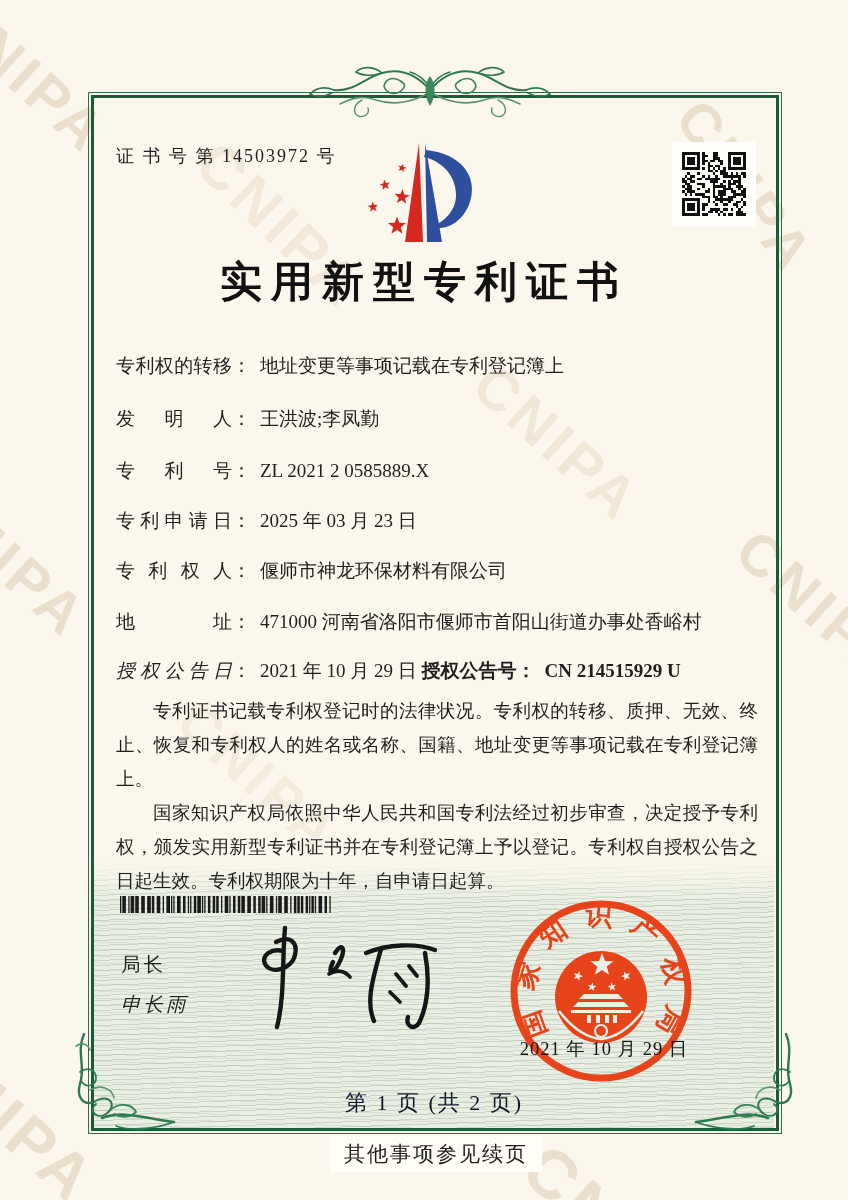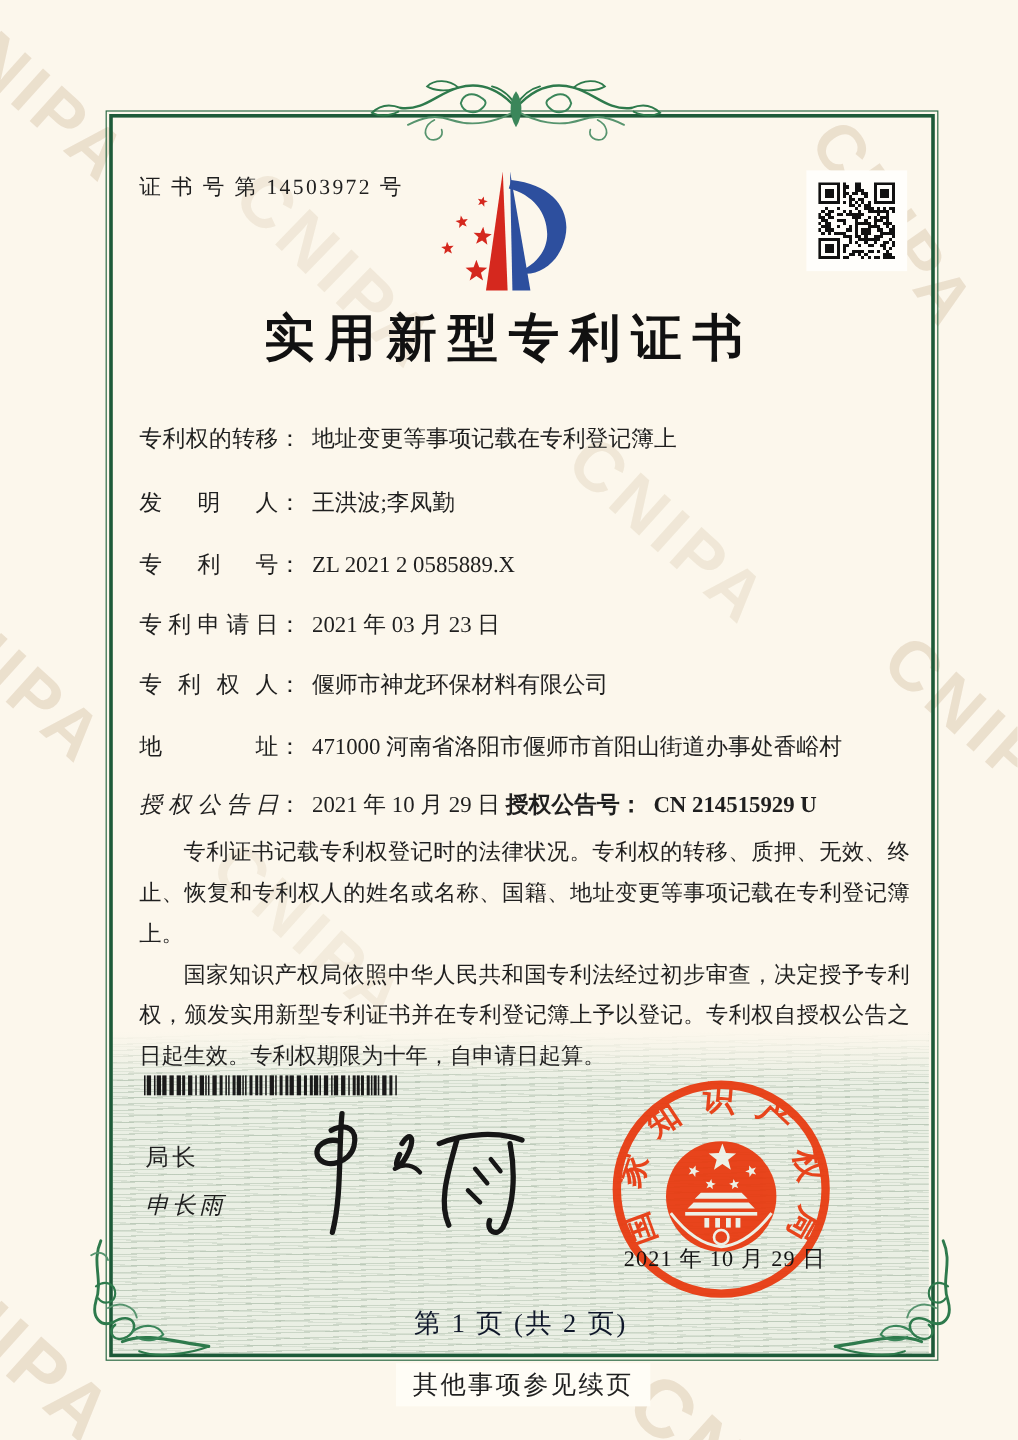--- a/index.html
+++ b/index.html
@@ -374,21 +374,21 @@
 <div class="row" style="top:353px">
   <span class="flabel">专利权的转移</span><span class="fcolon">：</span><span class="fvalue">地址变更等事项记载在专利登记簿上</span>
 </div>
 <div class="row" style="top:406px">
   <span class="flabel">发明人</span><span class="fcolon">：</span><span class="fvalue">王洪波;李凤勤</span>
 </div>
 <div class="row" style="top:458px">
   <span class="flabel">专利号</span><span class="fcolon">：</span><span class="fvalue">ZL 2021 2 0585889.X</span>
 </div>
 <div class="row" style="top:508px">
-  <span class="flabel">专利申请日</span><span class="fcolon">：</span><span class="fvalue">2021 年 03 月 23 日</span>
+  <span class="flabel">专利申请日</span><span class="fcolon">：</span><span class="fvalue">2025 年 03 月 23 日</span>
 </div>
 <div class="row" style="top:558px">
   <span class="flabel">专利权人</span><span class="fcolon">：</span><span class="fvalue">偃师市神龙环保材料有限公司</span>
 </div>
 <div class="row" style="top:609px">
   <span class="flabel">地址</span><span class="fcolon">：</span><span class="fvalue">471000 河南省洛阳市偃师市首阳山街道办事处香峪村</span>
 </div>
 <div class="row" style="top:658px">
   <span><span class="flabel5">授权公告日</span><span class="fcolon">：</span><span class="fvalue">2021 年 10 月 29 日</span></span>
   <span class="pair2"><span>授权公告号</span><span class="fcolon">：</span><span class="fvalue">CN 214515929 U</span></span>

